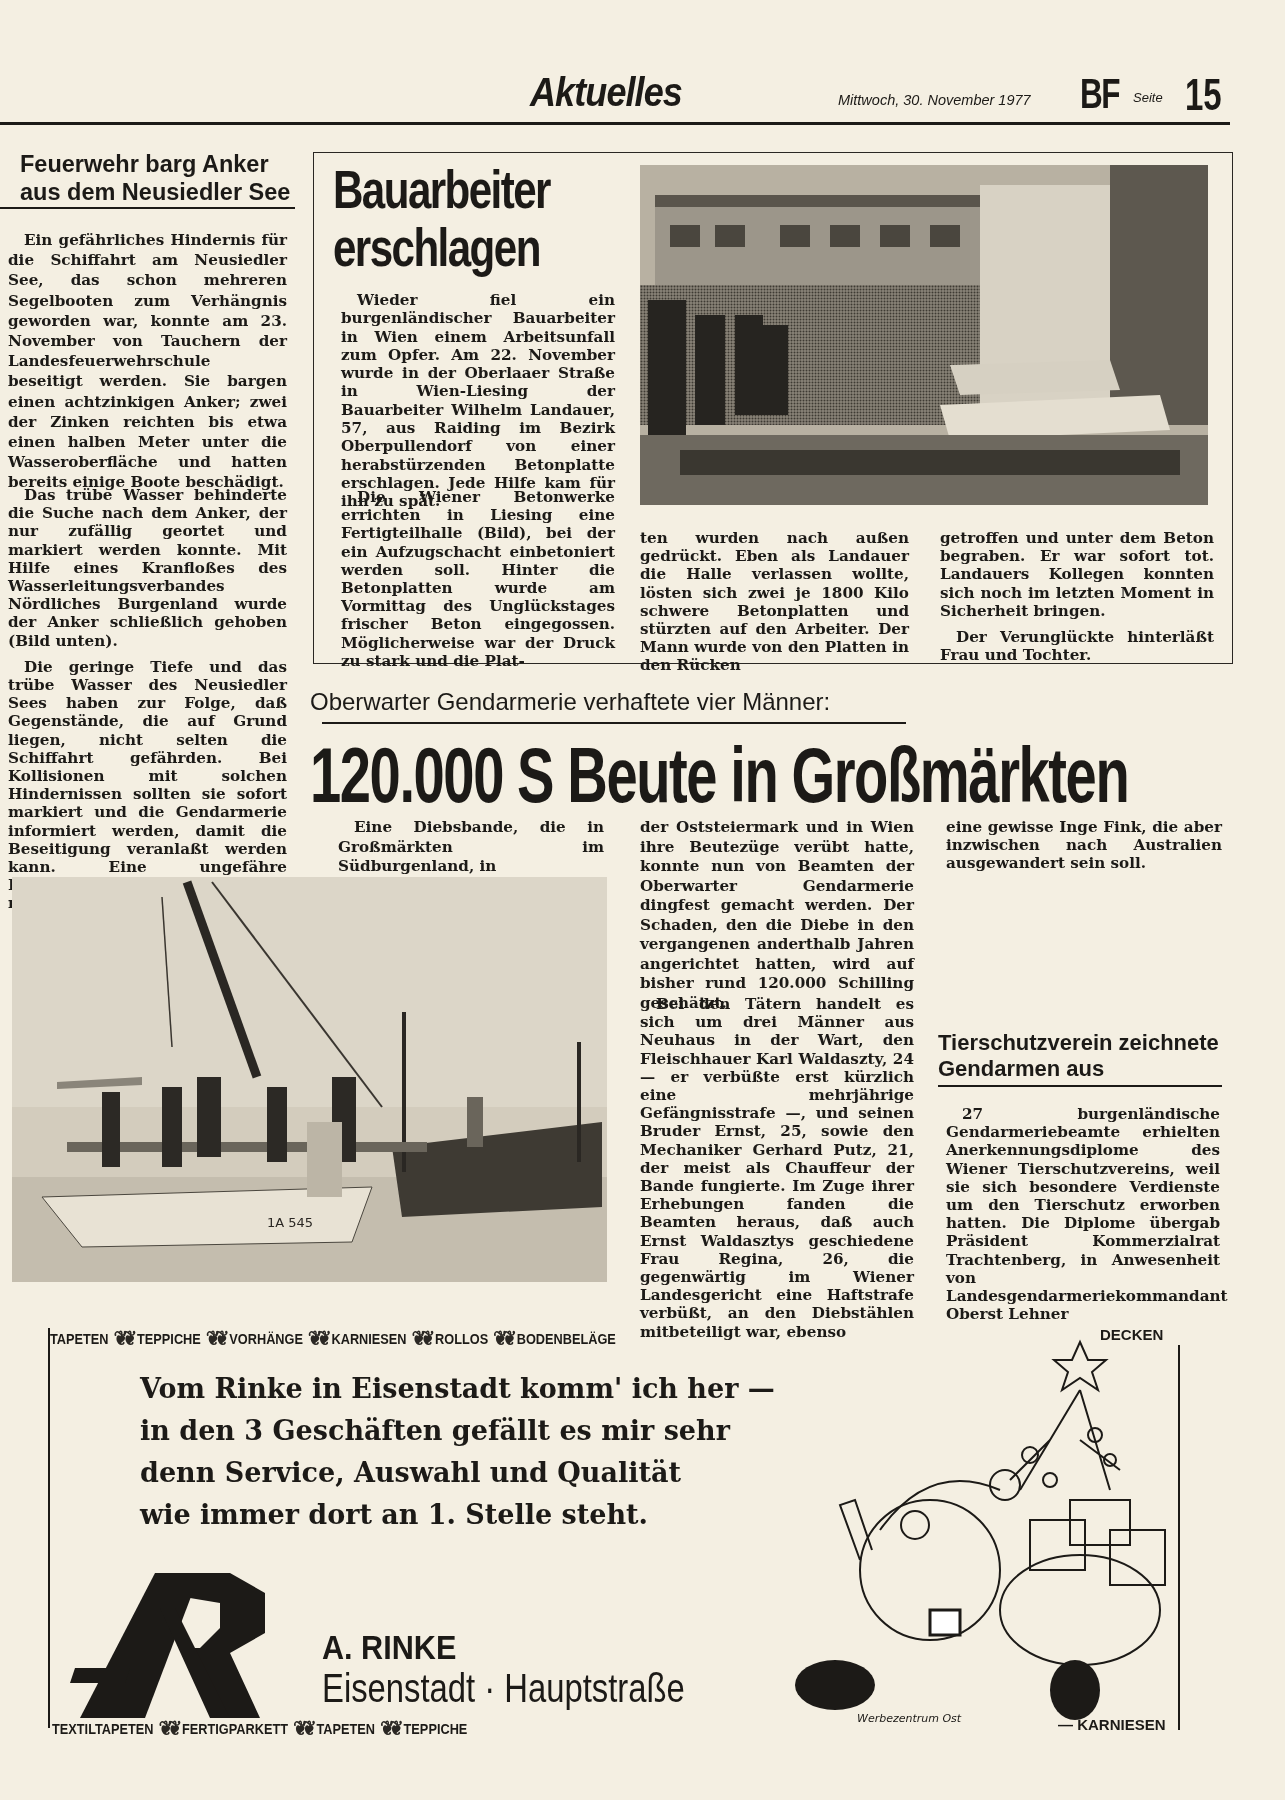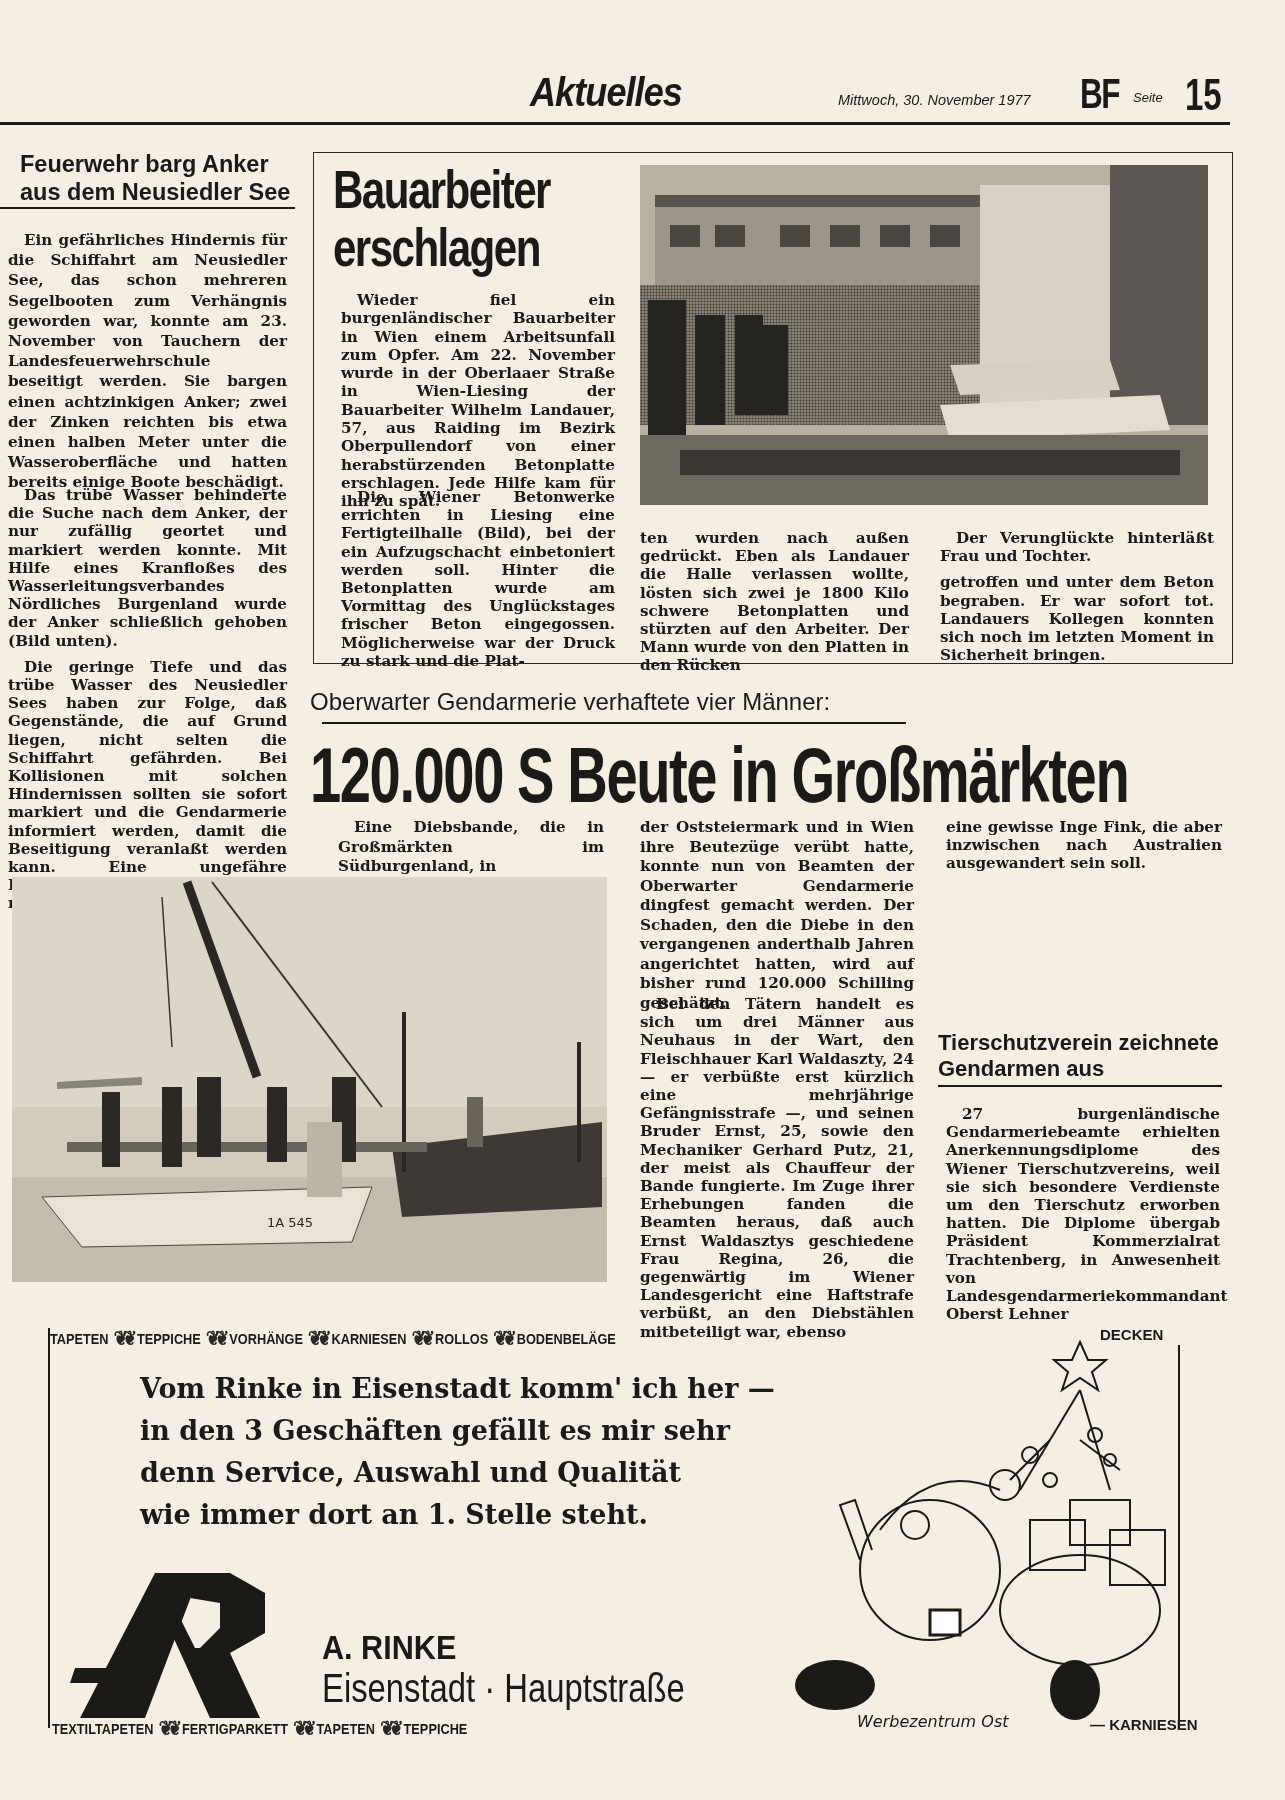--- a/index.html
+++ b/index.html
@@ -54,26 +54,26 @@
   .photo2 { left:12px; top:877px; width:595px; height:405px; }
 
   
   .ad-frame-left { left:48px; top:1328px; width:2px; height:400px; background:#1c1a17; }
   .ad-frame-right { left:1178px; top:1345px; width:2px; height:385px; background:#1c1a17; }
   .ad-row { position:absolute; font-family:"Liberation Sans", sans-serif; font-weight:bold; font-size:15px; transform:scaleX(0.85); transform-origin:left; white-space:nowrap; display:flex; align-items:center; }
   .ad-row .sprig { display:inline-block; font-size:20px; margin:0 6px; letter-spacing:-6px; color:#2a2723; }
   .ad-top { left:50px; top:1326px; }
   .ad-decken { left:1100px; top:1326px; font-family:"Liberation Sans", sans-serif; font-weight:bold; font-size:15px; }
   .ad-bottom { left:52px; top:1716px; }
-  .ad-karniesen { left:1090px; top:1716px; font-family:"Liberation Sans", sans-serif; font-weight:bold; font-size:15px; }
+  .ad-karniesen { left:1058px; top:1716px; font-family:"Liberation Sans", sans-serif; font-weight:bold; font-size:15px; }
   .ad-script { left:140px; width:680px; font-family:"DejaVu Serif", serif; font-weight:bold; font-size:27px; line-height:42px; }
   .ad-logo { left:70px; top:1568px; width:200px; height:155px; }
   .ad-name { left:322px; top:1628px; font-family:"Liberation Sans", sans-serif; font-weight:bold; font-size:34px; transform:scaleX(0.9); transform-origin:left; }
   .ad-addr { left:322px; top:1666px; font-family:"Liberation Sans", sans-serif; font-size:40px; transform:scaleX(0.82); transform-origin:left; white-space:nowrap; }
-  .ad-credit { left:857px; top:1712px; font-family:"DejaVu Sans", sans-serif; font-style:italic; font-size:16px; }
+  .ad-credit { left:857px; top:1712px; font-family:"DejaVu Sans", sans-serif; font-style:italic; font-size:11px; }
   .santa { left:780px; top:1330px; width:400px; height:400px; }
 </style>
 </head>
 <body>
 
 <div class="abs hdr-section">Aktuelles</div>
 <div class="abs hdr-date">Mittwoch, 30. November 1977</div>
 <div class="abs hdr-bf">BF</div>
 <div class="abs hdr-seite">Seite</div>
 <div class="abs hdr-page">15</div>
@@ -97,22 +97,22 @@
 <div class="col box-lead bold">
   <p>Wieder fiel ein burgenländischer Bauarbeiter in Wien einem Arbeitsunfall zum Opfer. Am 22. November wurde in der Oberlaaer Straße in Wien-Liesing der Bauarbeiter Wilhelm Landauer, 57, aus Raiding im Bezirk Oberpullendorf von einer herabstürzenden Betonplatte erschlagen. Jede Hilfe kam für ihn zu spät.</p>
 </div>
 <div class="col box-body1">
   <p>Die Wiener Betonwerke errichten in Liesing eine Fertigteilhalle (Bild), bei der ein Aufzugschacht einbetoniert werden soll. Hinter die Betonplatten wurde am Vormittag des Unglückstages frischer Beton eingegossen. Möglicherweise war der Druck zu stark und die Plat-</p>
 </div>
 <div class="col box-body2">
   <p style="text-indent:0">ten wurden nach außen gedrückt. Eben als Landauer die Halle verlassen wollte, lösten sich zwei je 1800 Kilo schwere Betonplatten und stürzten auf den Arbeiter. Der Mann wurde von den Platten in den Rücken</p>
 </div>
 <div class="col box-body3">
+  <p style="text-indent:0">getroffen und unter dem Beton begraben. Er war sofort tot. Landauers Kollegen konnten sich noch im letzten Moment in Sicherheit bringen.</p>
   <p>Der Verunglückte hinterläßt Frau und Tochter.</p>
-  <p style="text-indent:0">getroffen und unter dem Beton begraben. Er war sofort tot. Landauers Kollegen konnten sich noch im letzten Moment in Sicherheit bringen.</p>
 </div>
 <svg class="abs photo1" viewBox="0 0 568 340">
   <defs>
     <pattern id="ht1" width="3" height="3" patternUnits="userSpaceOnUse">
         <rect width="3" height="3" fill="#8a8478"></rect>
         <circle cx="1.5" cy="1.5" r="1" fill="#3e3a33"></circle>
       </pattern>
   </defs>
   <rect width="568" height="340" fill="#b8b1a2"></rect>
   <rect x="15" y="30" width="330" height="100" fill="#9c968a"></rect>

